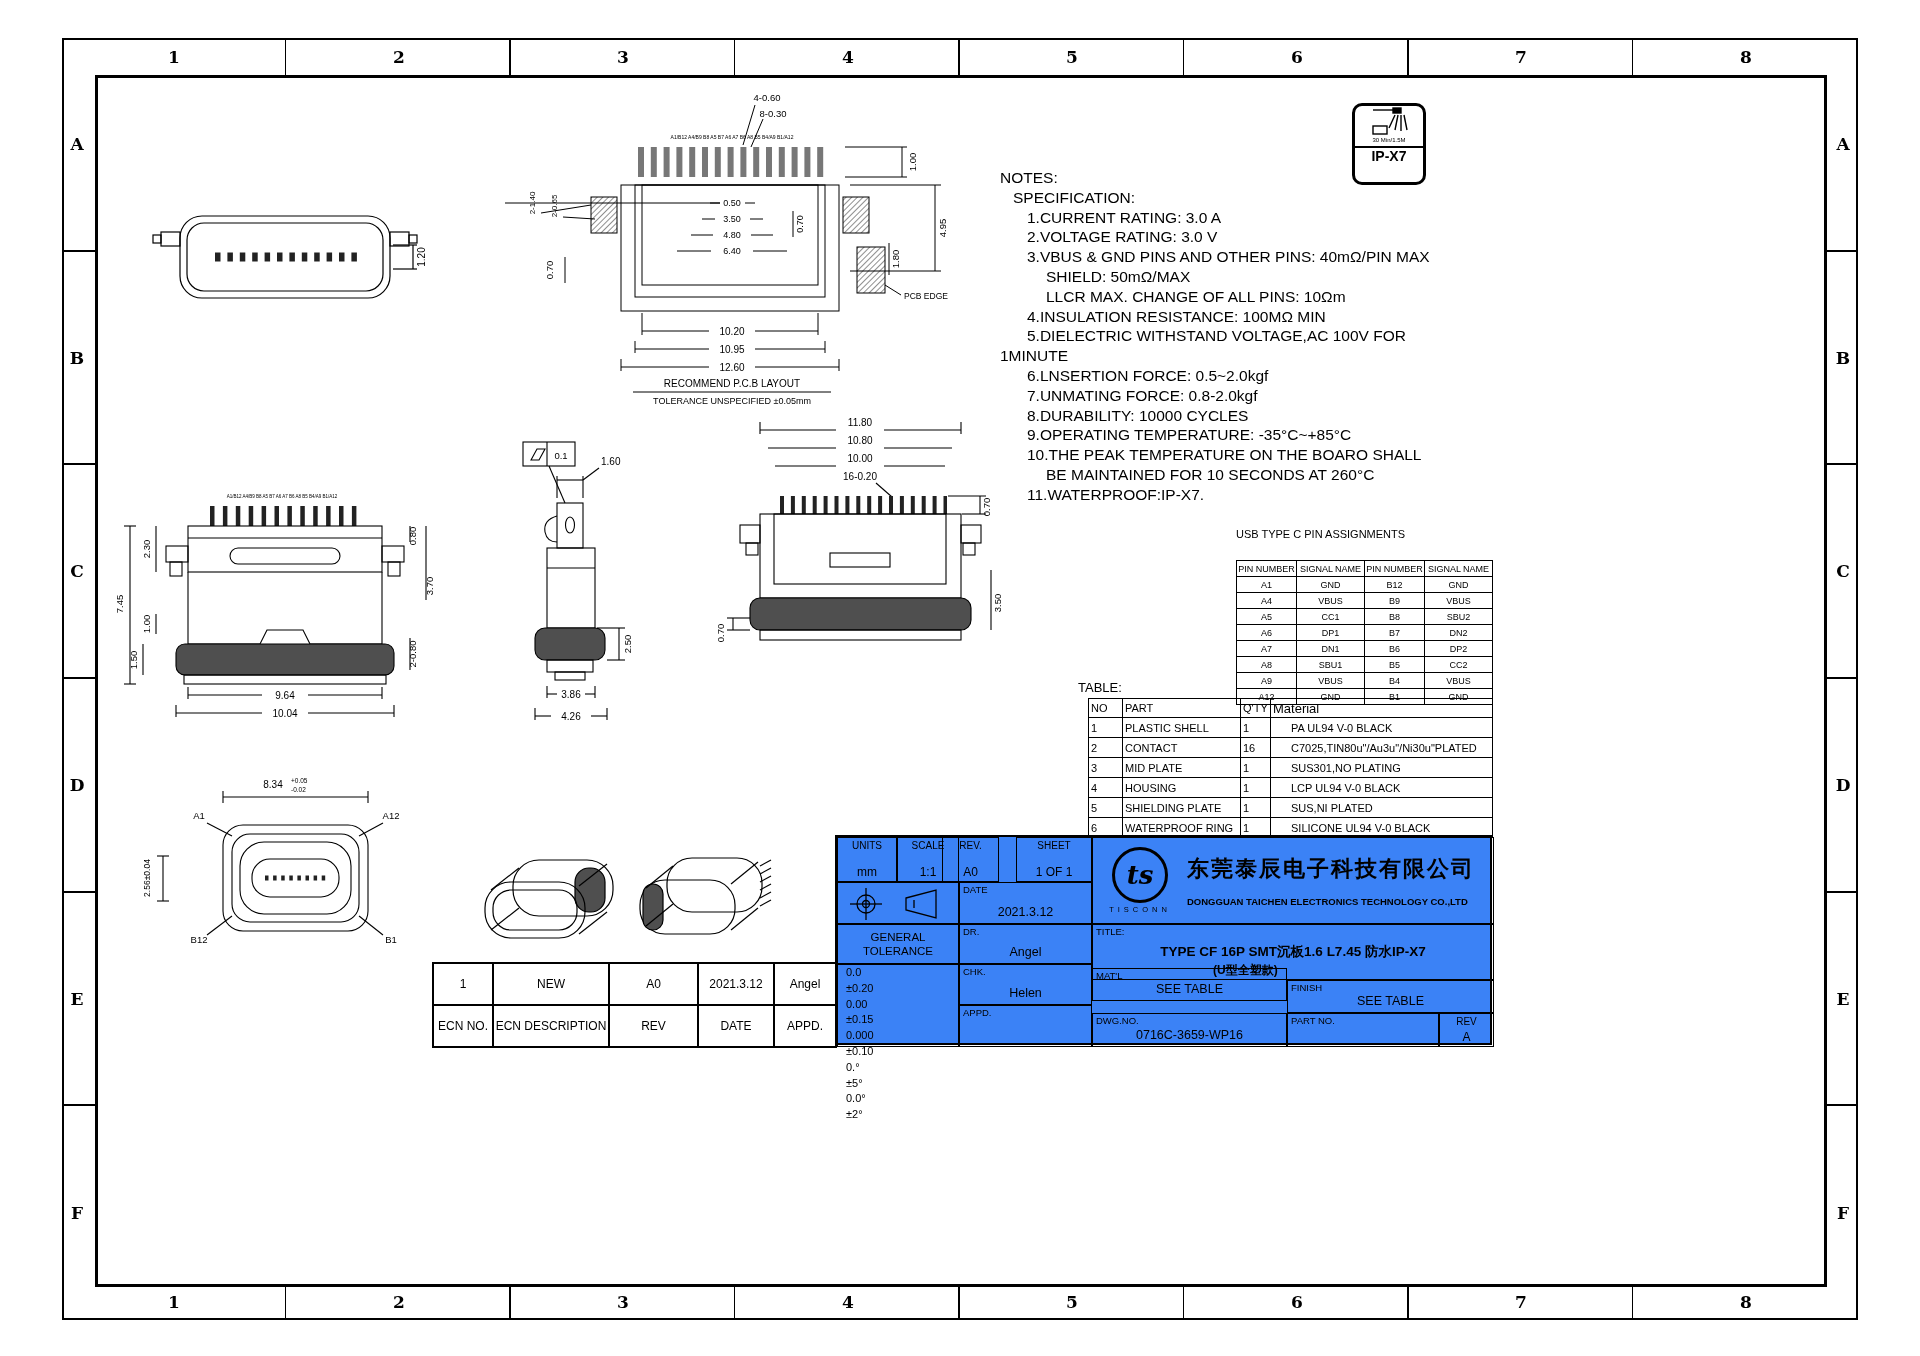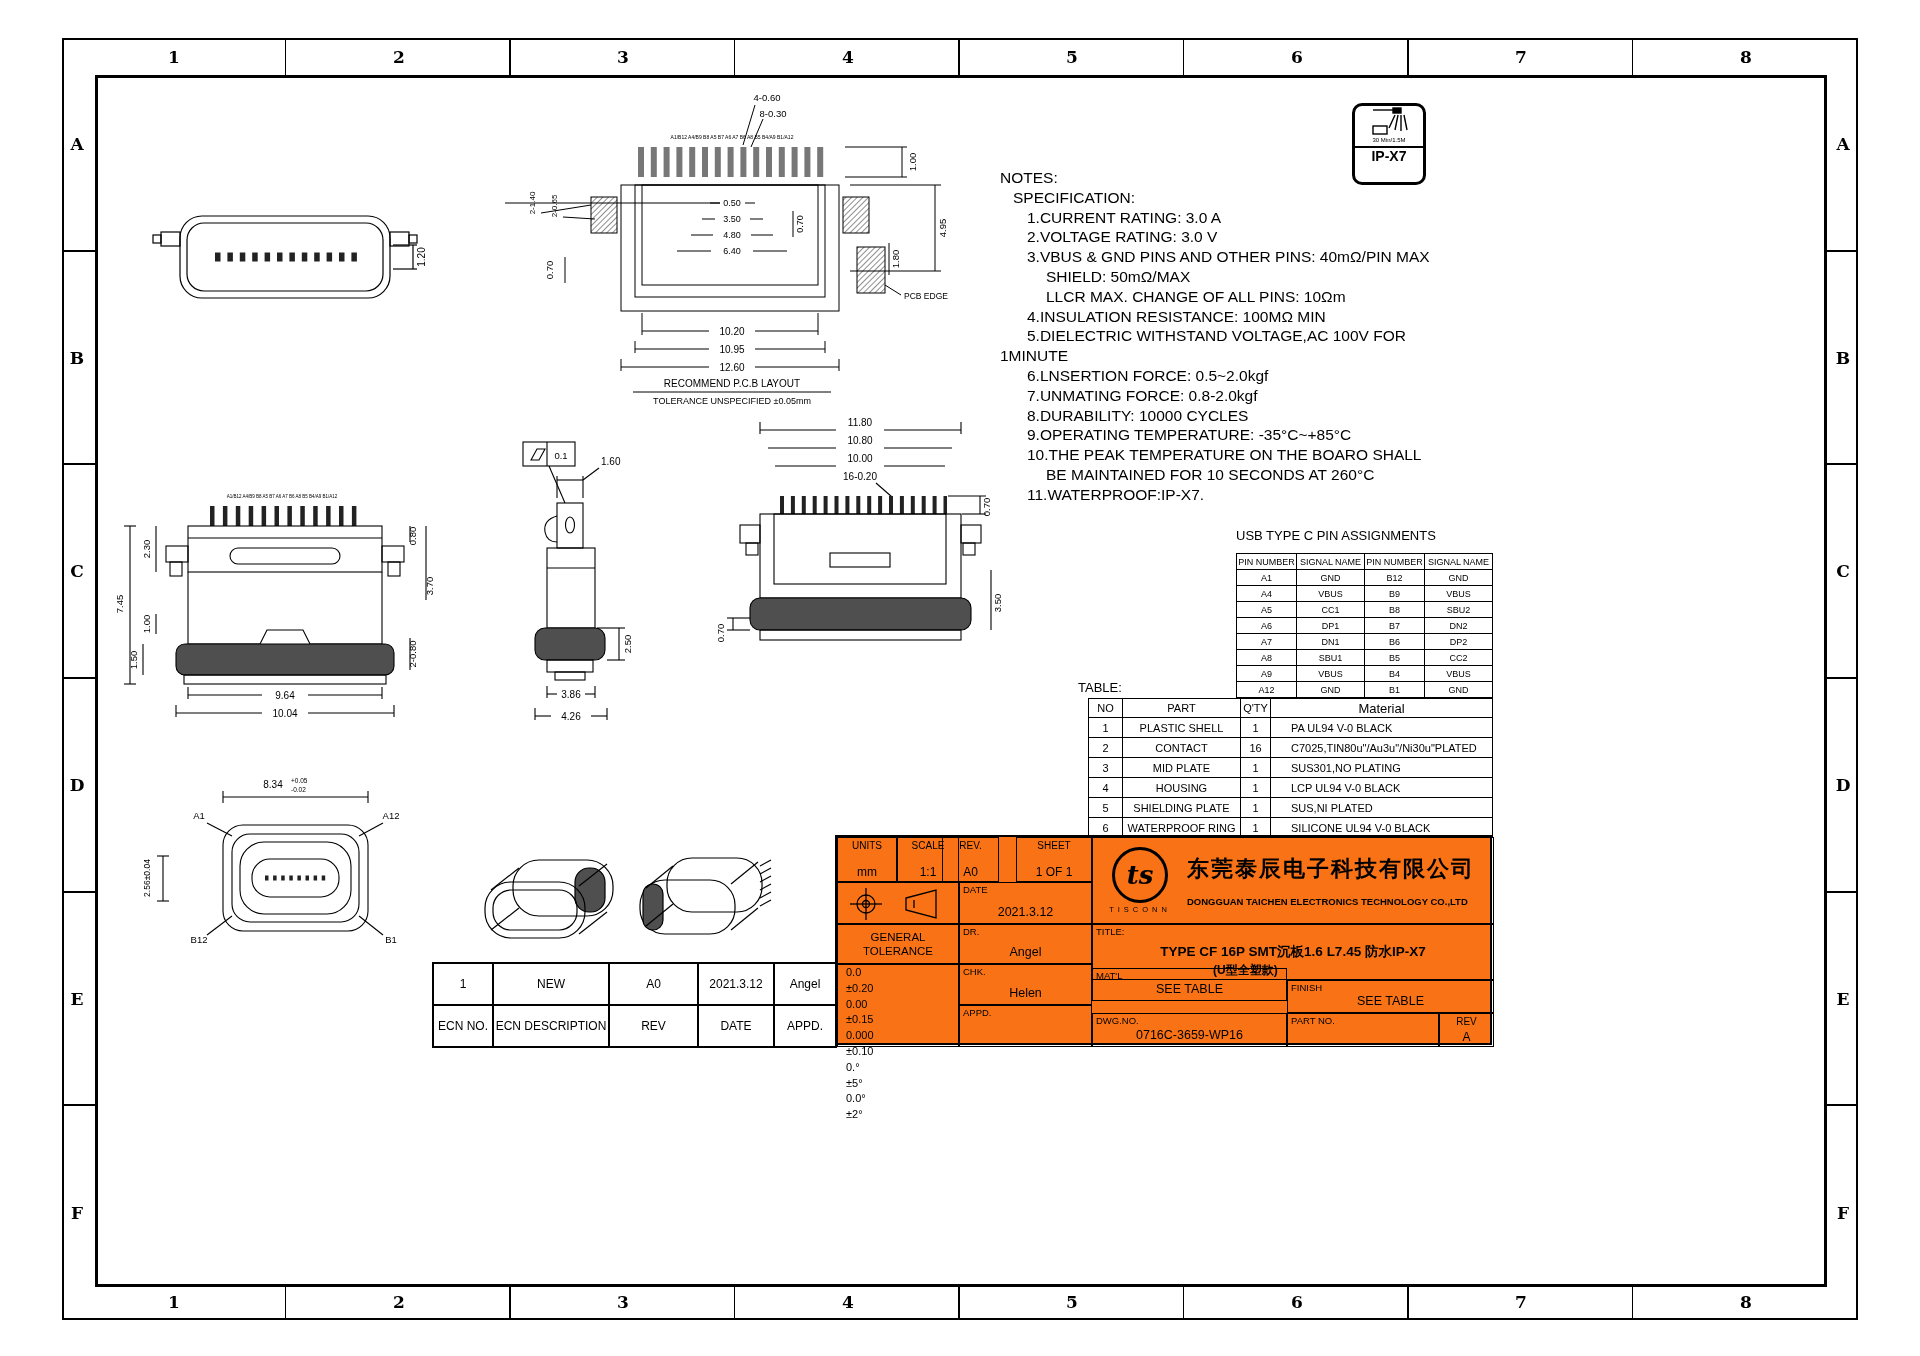--- a/index.html
+++ b/index.html
@@ -22,32 +22,32 @@
   .notes{position:absolute;left:1000px;top:152px;width:490px;font-size:15.5px;line-height:19.8px;white-space:nowrap;margin-top:16px;}
   .n0{padding-left:0;} .n1{padding-left:13px;} .n2{padding-left:27px;} .n3{padding-left:46px;}
   
   .iplogo{position:absolute;left:1352px;top:103px;width:74px;height:82px;border:3px solid #000;border-radius:10px;
           box-sizing:border-box;display:flex;flex-direction:column;align-items:center;justify-content:flex-start;background:#fff;}
   .iplogo .cap{font-size:6px;line-height:8px;}
   .iplogo .lbl{font-size:14px;font-weight:bold;border-top:2px solid #000;width:100%;text-align:center;margin-top:2px;}
   
   table{border-collapse:collapse;table-layout:fixed;}
   .pinwrap{position:absolute;left:1236px;top:528px;width:258px;}
-  .pintitle{font-size:13px;margin-bottom:10px;}
+  .pintitle{font-size:11px;margin-bottom:20px;}
   .pintbl{width:256px;}
   .pintbl th,.pintbl td{border:1px solid #000;font-size:9px;font-weight:normal;text-align:center;height:15px;padding:0;white-space:nowrap;overflow:hidden;}
   .tablelabel{position:absolute;left:1078px;top:680px;font-size:13px;}
   .parts{position:absolute;left:1088px;top:698px;width:404px;}
-  .parts th,.parts td{border:1px solid #000;text-align:center;padding:0 2px;white-space:nowrap;overflow:hidden;}
+  .parts th,.parts td{border:1px solid #000;text-align:left;padding:0 2px;white-space:nowrap;overflow:hidden;}
   .parts th{font-size:11px;font-weight:normal;height:18px;}
   .parts th.mh{font-size:13px;margin-left:38px;}
   .parts td{font-size:11px;height:19px;}
   .parts td.mat{text-align:left;padding-left:20px;}
   
-  .tb{position:absolute;left:835px;top:835px;width:657px;height:210px;border:2px solid #000;box-sizing:border-box;background:#f97316;}
+  .tb{position:absolute;left:835px;top:835px;width:657px;height:210px;border:2px solid #000;box-sizing:border-box;background:#3b82f6;}
   .tc{position:absolute;border:1px solid #000;box-sizing:border-box;}
   .lab{position:absolute;top:1px;left:3px;font-size:9.5px;}
   .valc{position:absolute;left:0;right:0;bottom:4px;text-align:center;font-size:12.5px;}
   .stack{display:flex;flex-direction:column;align-items:center;justify-content:space-between;height:100%;padding:2px 0;box-sizing:border-box;}
   .stack .t{font-size:10px;} .stack .b{font-size:12px;}
   .gtxt{display:flex;flex-direction:column;align-items:center;justify-content:center;height:100%;font-size:11.5px;line-height:14px;}
   .tolrow{display:flex;justify-content:space-between;padding:0 12px 0 8px;font-size:11px;line-height:15.8px;flex-direction:column;}
   .titleline1{position:absolute;left:0;right:0;top:18px;text-align:center;font-size:13.5px;font-weight:bold;}
   .titleline2{position:absolute;left:120px;top:37px;font-size:12px;font-weight:bold;}
   .logocell{display:flex;align-items:center;padding-left:12px;gap:12px;box-sizing:border-box;}

